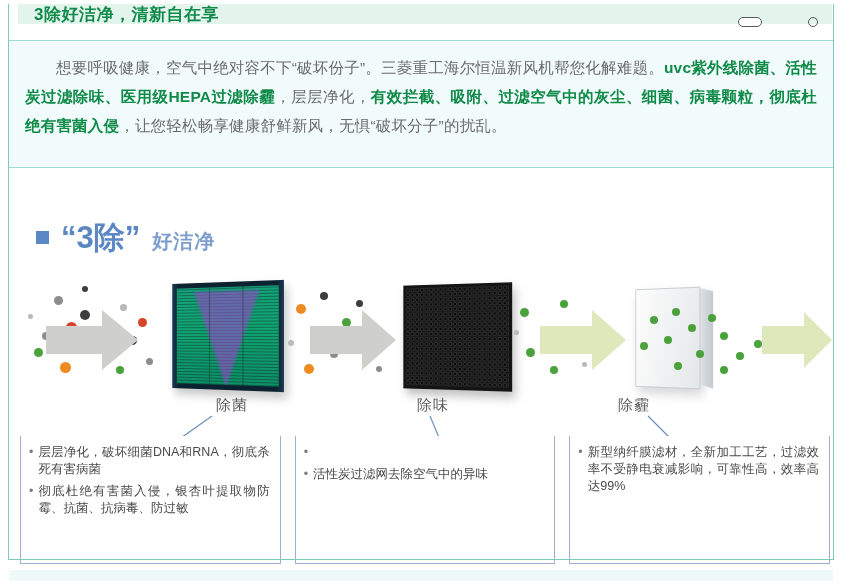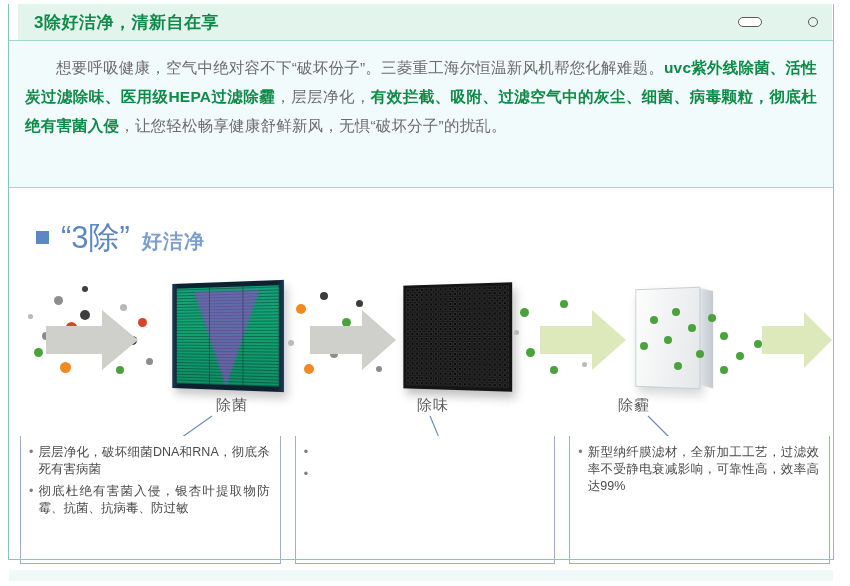--- a/index.html
+++ b/index.html
@@ -19,21 +19,21 @@
     height: 586px;
     background: #ffffff;
   }
 
   
   .title-bar {
     position: absolute;
     left: 18px;
     top: 4px;
     width: 814px;
-    height: 36px;
+    height: 20px;
     background: #e2f4ec;
     display: flex;
     align-items: center;
   }
   .title-text {
     font-size: 17px;
     font-weight: bold;
     color: #0f8a48;
     letter-spacing: 0.5px;
     margin-left: 16px;
@@ -62,21 +62,21 @@
     border-radius: 50%;
     background: transparent;
   }
 
   
   .intro-box {
     position: absolute;
     left: 8px;
     top: 40px;
     width: 826px;
-    height: 148px;
+    height: 128px;
     background: #f2fbfb;
     border: 1px solid #9fd8d2;
     padding: 12px 16px 10px 16px;
   }
   .intro-text {
     font-size: 15.5px;
     line-height: 29px;
     color: #6b6b6b;
     text-align: justify;
     text-indent: 2em;
@@ -99,21 +99,21 @@
   .sq-bullet {
     width: 13px;
     height: 13px;
     background: #5b87c4;
     display: inline-block;
     position: relative;
     top: -4px;
   }
   .head-main {
     font-size: 31px;
-    font-weight: normal;
+    font-weight: bold;
     color: #5b87c4;
     letter-spacing: 0px;
     line-height: 1;
   }
   .head-sub {
     font-size: 20px;
     font-weight: bold;
     color: #7d9ecd;
     letter-spacing: 1px;
   }
@@ -445,20 +445,21 @@
       </div>
     </div>
 
     <div class="card">
       <div class="card-body">
         <div class="bullet-line">
           <span class="bdot">•</span>
         </div>
         <div class="bullet-line">
           <span class="bdot">•</span>
+          <span class="btxt">活性炭过滤网去除空气中的异味</span>
         </div>
       </div>
     </div>
 
     <div class="card">
       <div class="card-body">
         <div class="bullet-line">
           <span class="bdot">•</span>
           <span class="btxt">新型纳纤膜滤材，全新加工工艺，过滤效率不受静电衰减影响，可靠性高，效率高达99%</span>
         </div>

